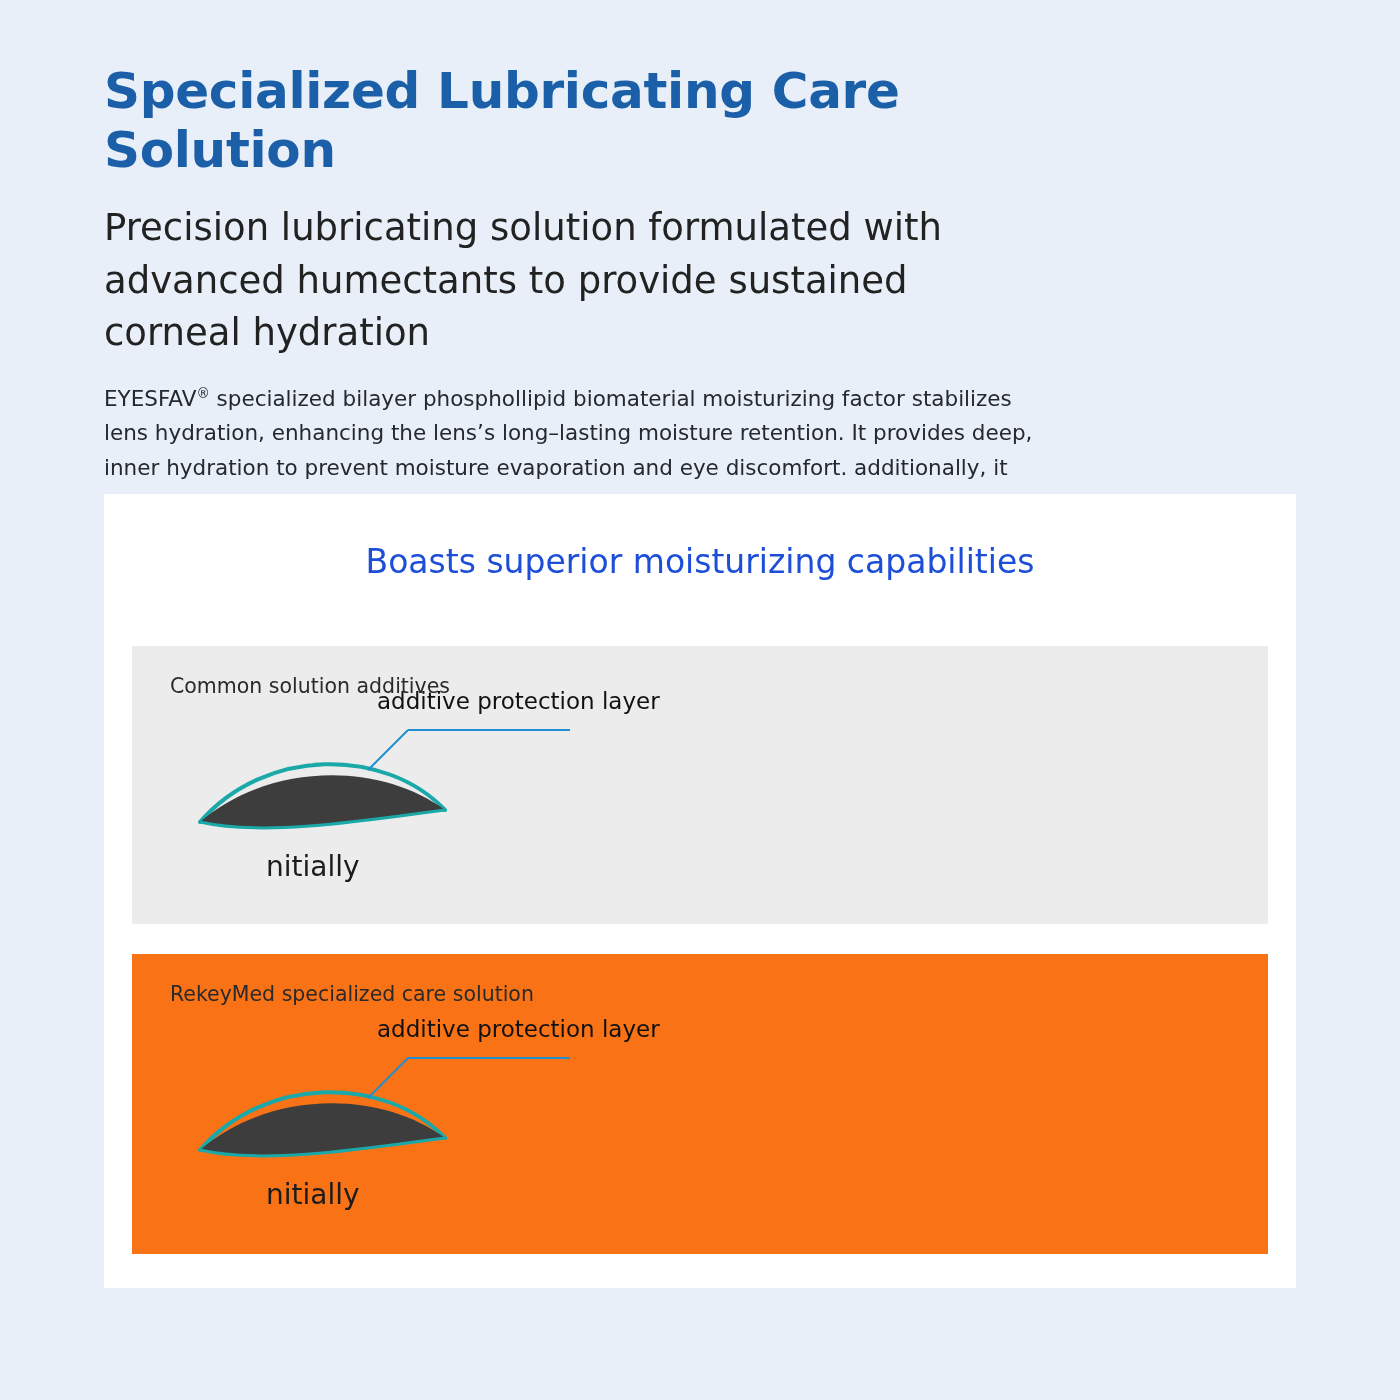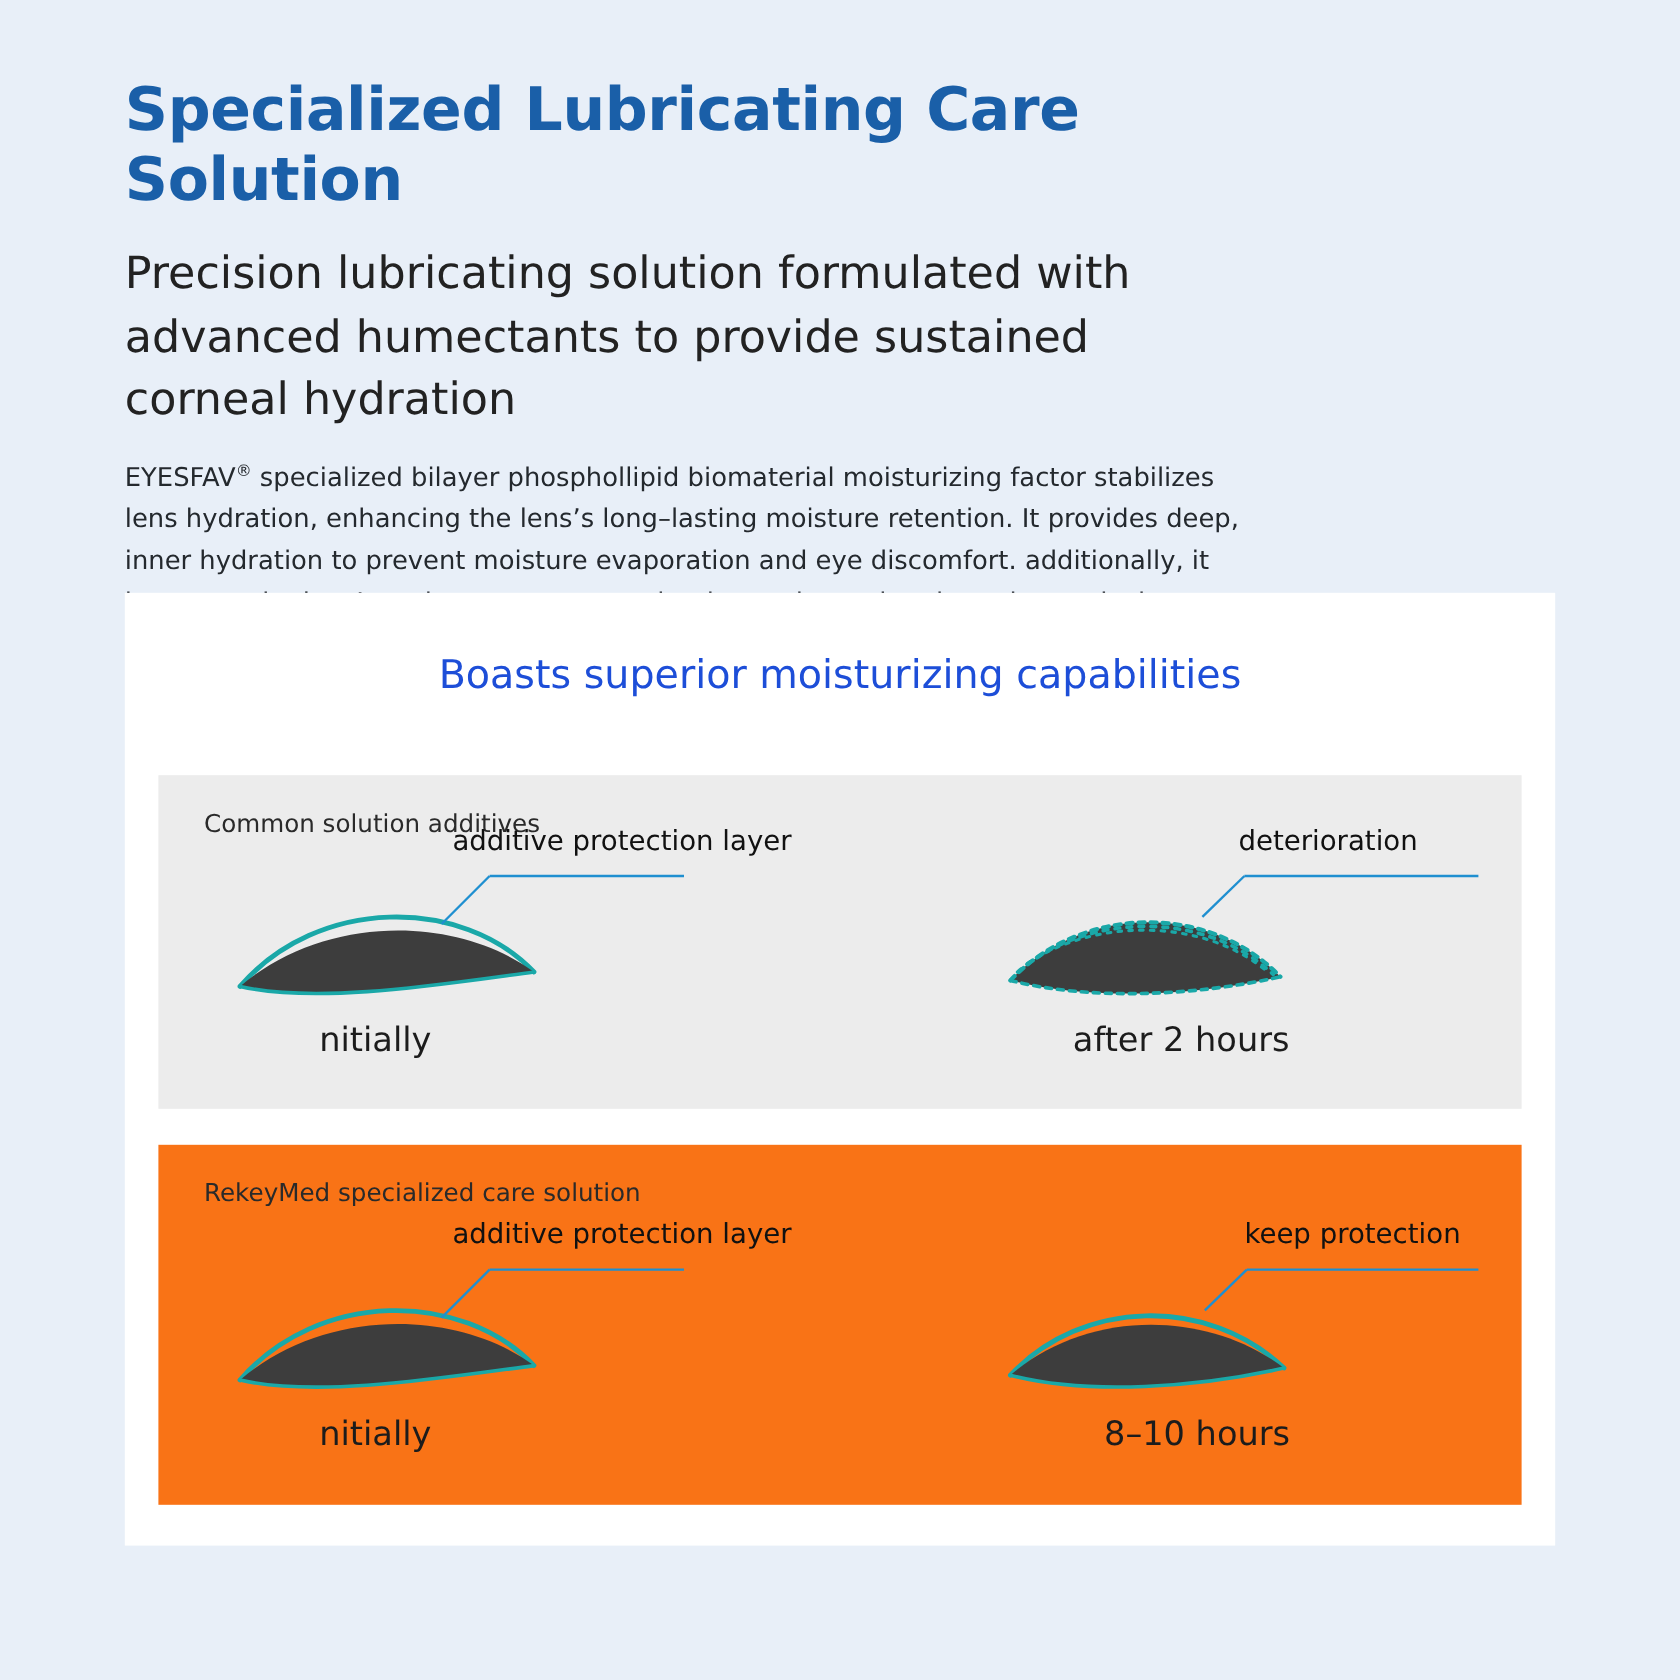--- a/index.html
+++ b/index.html
@@ -139,57 +139,33 @@
           <path d="M30 120 C 95 45, 215 45, 275 108" fill="none" stroke="#1aa8a8" stroke-width="4" stroke-linecap="round"></path>
           <path d="M30 120 C 100 60, 210 60, 275 108 C 200 118, 95 135, 30 120 Z" fill="#3d3d3d"></path>
           <path d="M30 120 C 95 135, 200 118, 275 108" fill="none" stroke="#1aa8a8" stroke-width="3" stroke-linecap="round"></path>
           <line x1="198" y1="68" x2="238" y2="28" stroke="#1f8fd0" stroke-width="2"></line>
           <line x1="238" y1="28" x2="400" y2="28" stroke="#1f8fd0" stroke-width="2"></line>
         </svg>
         <div class="callout" style="left:207px; top:-14px;">additive protection layer</div>
         <div class="caption" style="left:96px; top:148px;">nitially</div>
       </div>
 
-      <div class="lens-cell cell-right">
-        <svg class="lens-svg" width="520" height="210" viewBox="0 0 520 210">
-          <path d="M10 115 C 70 52, 175 50, 235 112 C 165 128, 75 132, 10 115 Z" fill="#3d3d3d"></path>
-          <path d="M10 115 C 70 52, 175 50, 235 112" fill="none" stroke="#1aa8a8" stroke-width="3.5" stroke-dasharray="5 5" stroke-linecap="round"></path>
-          <path d="M16 108 C 74 58, 172 56, 229 110" fill="none" stroke="#1aa8a8" stroke-width="3" stroke-dasharray="4 6" stroke-linecap="round"></path>
-          <path d="M24 101 C 78 64, 168 62, 222 106" fill="none" stroke="#1aa8a8" stroke-width="2.6" stroke-dasharray="3 6" stroke-linecap="round"></path>
-          <path d="M10 115 C 75 132, 165 128, 235 112" fill="none" stroke="#1aa8a8" stroke-width="3" stroke-dasharray="5 5" stroke-linecap="round"></path>
-          <line x1="170" y1="62" x2="205" y2="28" stroke="#1f8fd0" stroke-width="2"></line>
-          <line x1="205" y1="28" x2="400" y2="28" stroke="#1f8fd0" stroke-width="2"></line>
-        </svg>
-        <div class="callout" style="left:200px; top:-14px;">deterioration</div>
-        <div class="caption" style="left:62px; top:148px;">after 2 hours</div>
-      </div>
     </div>
 
     <div class="block block-rekey">
       <div class="block-label">RekeyMed specialized care solution</div>
 
       <div class="lens-cell cell-left" style="top:76px;">
         <svg class="lens-svg" width="520" height="210" viewBox="0 0 520 210">
           <path d="M30 120 C 95 45, 215 45, 275 108" fill="none" stroke="#1aa8a8" stroke-width="4" stroke-linecap="round"></path>
           <path d="M30 120 C 100 60, 210 60, 275 108 C 200 118, 95 135, 30 120 Z" fill="#3d3d3d"></path>
           <path d="M30 120 C 95 135, 200 118, 275 108" fill="none" stroke="#1aa8a8" stroke-width="3" stroke-linecap="round"></path>
           <line x1="198" y1="68" x2="238" y2="28" stroke="#1f8fd0" stroke-width="2"></line>
           <line x1="238" y1="28" x2="400" y2="28" stroke="#1f8fd0" stroke-width="2"></line>
         </svg>
         <div class="callout" style="left:207px; top:-14px;">additive protection layer</div>
         <div class="caption" style="left:96px; top:148px;">nitially</div>
       </div>
 
-      <div class="lens-cell cell-right" style="top:76px;">
-        <svg class="lens-svg" width="520" height="210" viewBox="0 0 520 210">
-          <path d="M10 116 C 70 52, 175 50, 238 110" fill="none" stroke="#1aa8a8" stroke-width="4" stroke-linecap="round"></path>
-          <path d="M10 116 C 72 62, 172 60, 238 110 C 168 126, 75 133, 10 116 Z" fill="#3d3d3d"></path>
-          <path d="M10 116 C 75 133, 168 126, 238 110" fill="none" stroke="#1aa8a8" stroke-width="3" stroke-linecap="round"></path>
-          <line x1="172" y1="62" x2="207" y2="28" stroke="#1f8fd0" stroke-width="2"></line>
-          <line x1="207" y1="28" x2="400" y2="28" stroke="#1f8fd0" stroke-width="2"></line>
-        </svg>
-        <div class="callout" style="left:205px; top:-14px;">keep protection</div>
-        <div class="caption" style="left:88px; top:148px;">8–10 hours</div>
-      </div>
     </div>
 
   </div>
 </div>
 
 </body></html>

